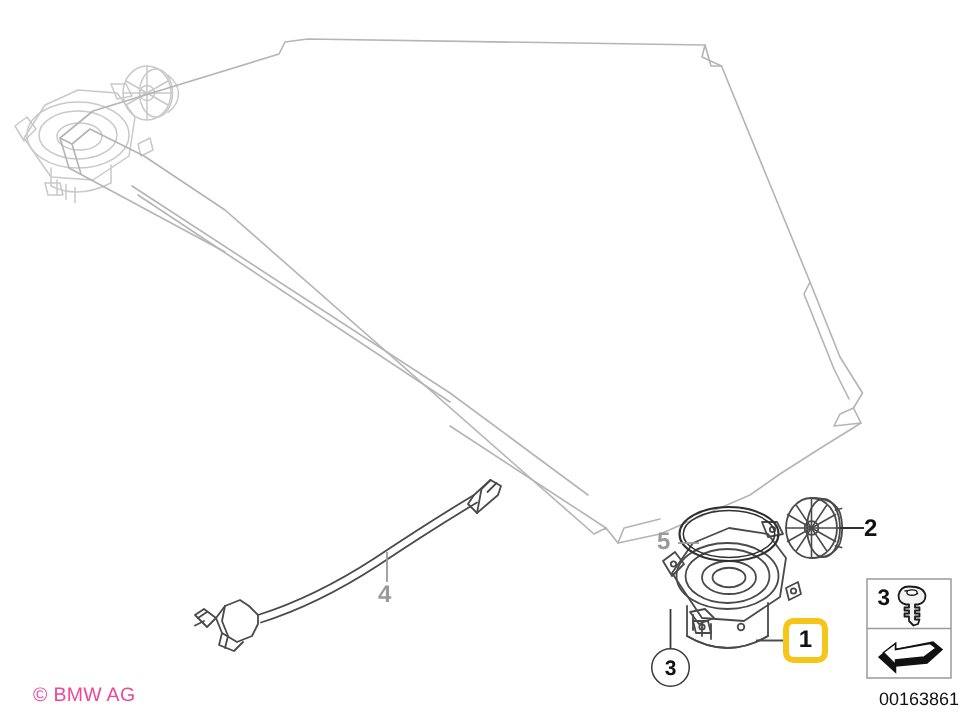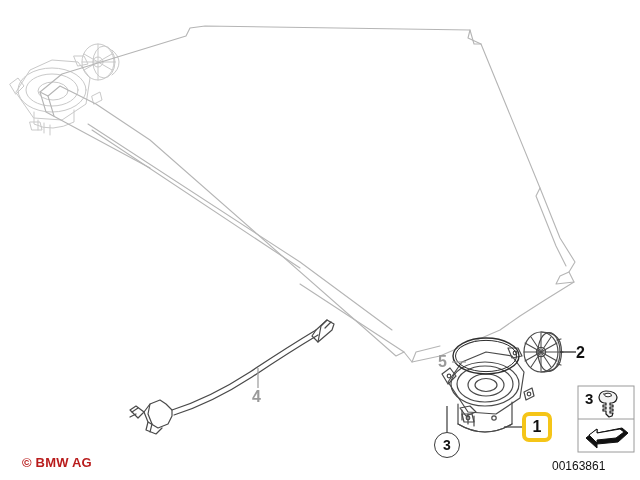--- a/index.html
+++ b/index.html
@@ -6,25 +6,25 @@
   body{
     width:640px;height:480px;overflow:hidden;
     font-family:"Liberation Sans",sans-serif;
     position:relative;
   }
   #stage{position:absolute;inset:0;width:640px;height:480px;}
   svg.layer{position:absolute;left:0;top:0;width:640px;height:480px;overflow:visible;}
 
   .copyright{
     position:absolute;left:22px;top:455px;
-    font-size:13px;font-weight:bold;color:#b91c1c;
+    font-size:13px;font-weight:normal;color:#ec4899;
     letter-spacing:.2px;white-space:nowrap;
   }
   .diagno{
-    position:absolute;left:552px;top:459px;
+    position:absolute;left:586px;top:459px;
     font-size:12px;color:#111;white-space:nowrap;
     font-family:"Liberation Sans",sans-serif;
   }
 
   
   .callout-hl{
     position:absolute;left:522px;top:412px;
     width:30px;height:30px;
     border:4px solid #F5C518;border-radius:7px;
     background:#fff;box-sizing:border-box;

